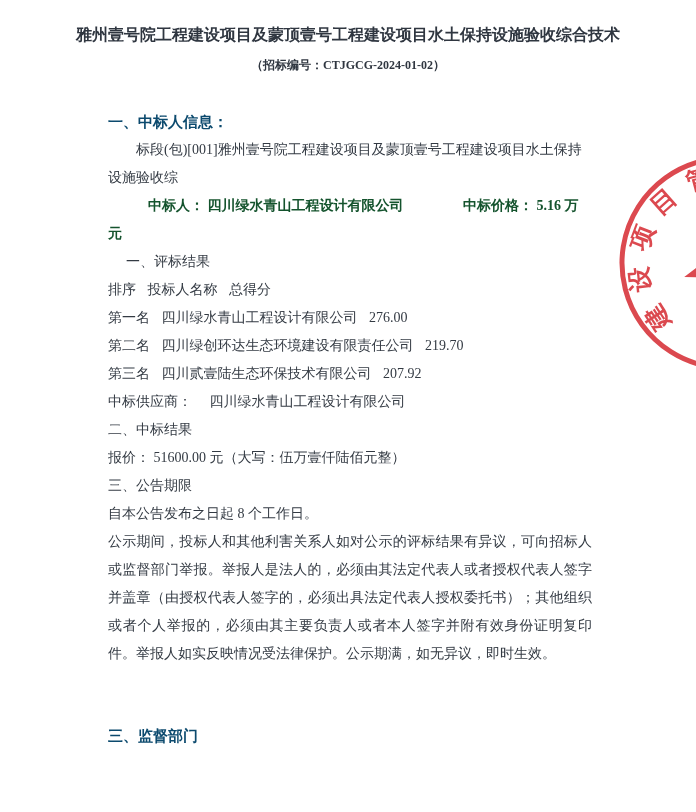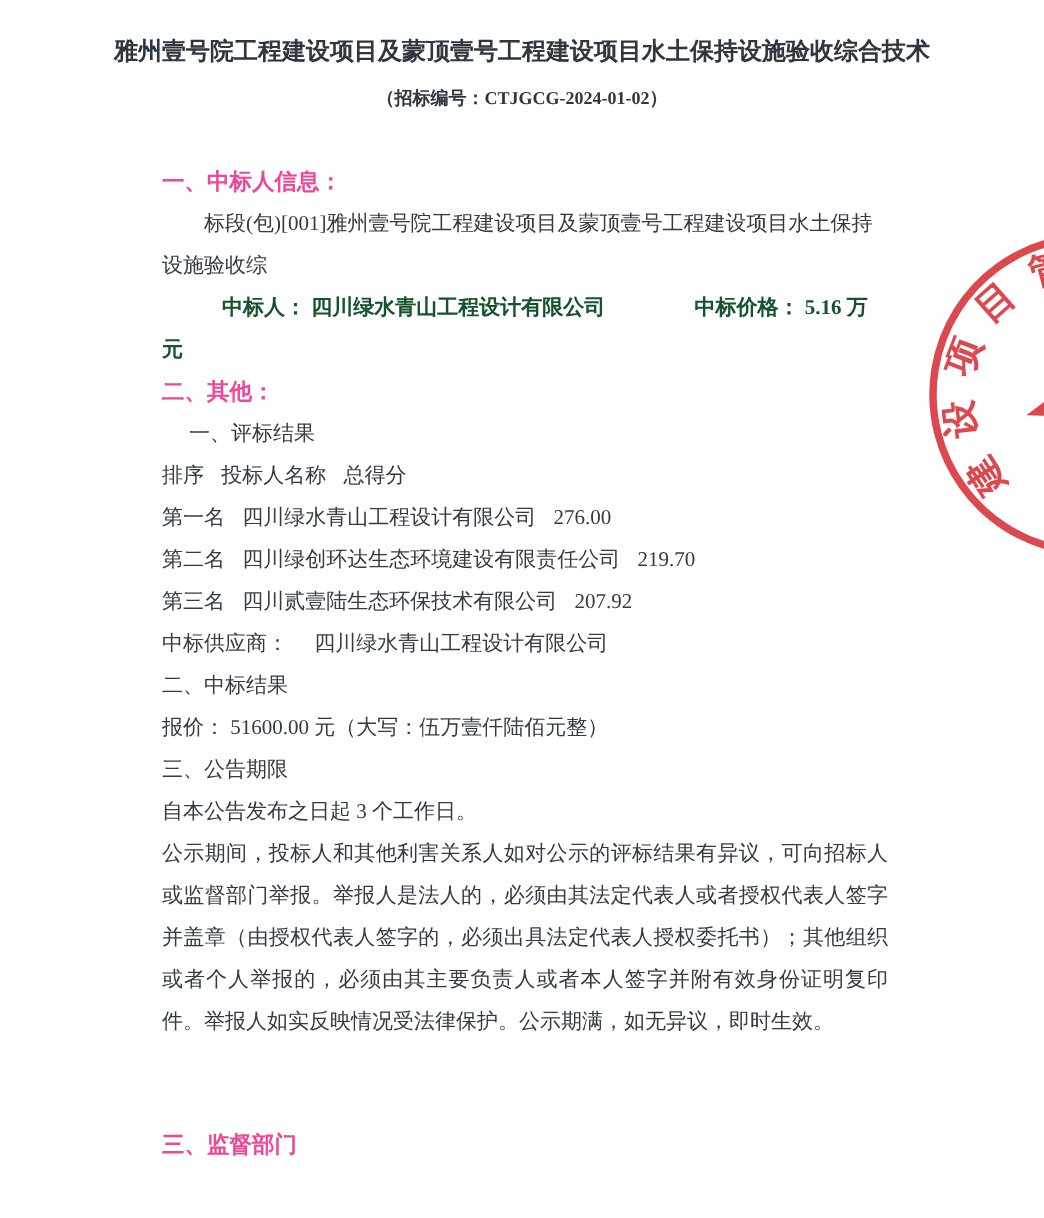--- a/index.html
+++ b/index.html
@@ -28,21 +28,21 @@
     color: #2f3640;
   }
   .content {
     padding: 0 104px 0 108px;
     font-size: 14px;
     line-height: 28px;
   }
   .h-major {
     font-size: 15px;
     font-weight: bold;
-    color: #ec4899;
+    color: #0c4a6e;
   }
   .mt-head1 { margin-top: 30px; }
   .indent-2 { text-indent: 28px; }
   .indent-15 { text-indent: 18px; }
   .indent-3 { text-indent: 40px; }
   .bold-line { font-weight: bold; color: #14532d; }
   .gap-wide { margin-left: 48px; }
   .gap-sm { margin-right: 8px; }
   .gap-med { margin-right: 14px; }
   .para-justify { text-align: justify; }
@@ -80,21 +80,20 @@
 
     <div class="h-major mt-head1">一、中标人信息：</div>
     <div class="indent-2">标段(包)[001]雅州壹号院工程建设项目及蒙顶壹号工程建设项目水土保持设施验收综</div>
     <div class="indent-3 bold-line">
       <span>中标人：</span>
       <span class="gap-sm">四川绿水青山工程设计有限公司</span>
       <span class="gap-wide">中标价格：</span>
       <span>5.16 万元</span>
     </div>
 
-    <div class="h-major">二、其他：</div>
     <div class="indent-15">一、评标结果</div>
 
     <div>
       <span class="gap-sm">排序</span>
       <span class="gap-sm">投标人名称</span>
       <span>总得分</span>
     </div>
 
     <div>
       <span class="gap-sm">第一名</span>
@@ -116,21 +115,21 @@
       <span class="gap-med">中标供应商：</span>
       <span>四川绿水青山工程设计有限公司</span>
     </div>
     <div>二、中标结果</div>
     <div>
       <span>报价：</span>
       <span>51600.00 元（大写：伍万壹仟陆佰元整）</span>
     </div>
 
     <div>三、公告期限</div>
-    <div>自本公告发布之日起 3 个工作日。</div>
+    <div>自本公告发布之日起 8 个工作日。</div>
     <div class="para-justify">公示期间，投标人和其他利害关系人如对公示的评标结果有异议，可向招标人或监督部门举报。举报人是法人的，必须由其法定代表人或者授权代表人签字并盖章（由授权代表人签字的，必须出具法定代表人授权委托书）；其他组织或者个人举报的，必须由其主要负责人或者本人签字并附有效身份证明复印件。举报人如实反映情况受法律保护。公示期满，如无异议，即时生效。</div>
 
     <div class="h-major mt-monitor">三、监督部门</div>
 
   </div>
 
   <div class="stamp">
     <svg viewBox="0 0 230 230" xmlns="http://www.w3.org/2000/svg">
       <defs>
         <path id="sealArc" d="M 39.8,142.4 A 80,80 0 1 1 190.2,142.4" fill="none"></path>

